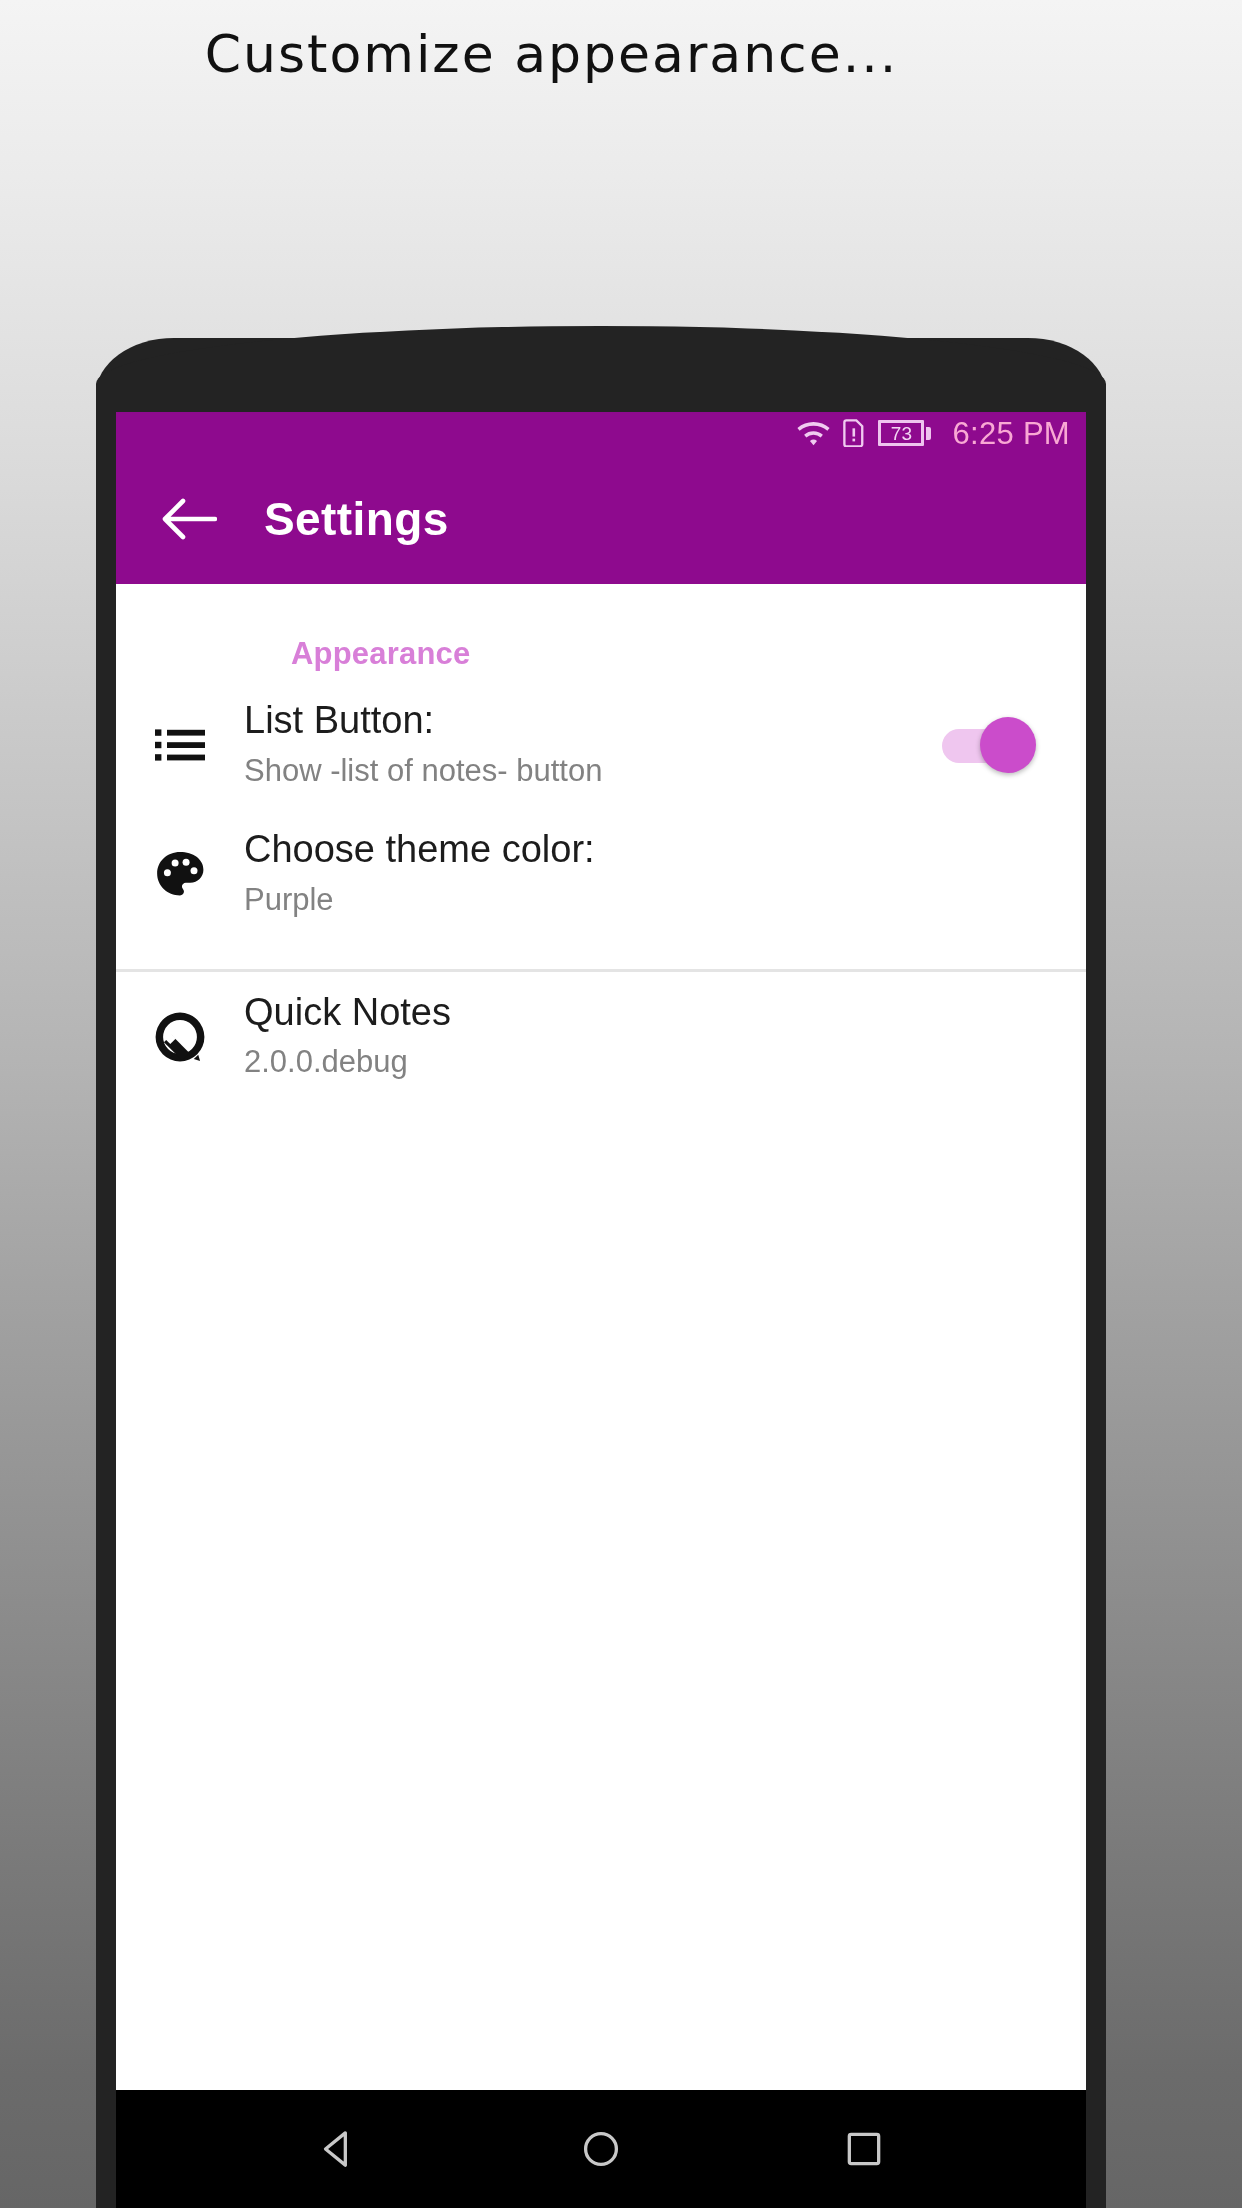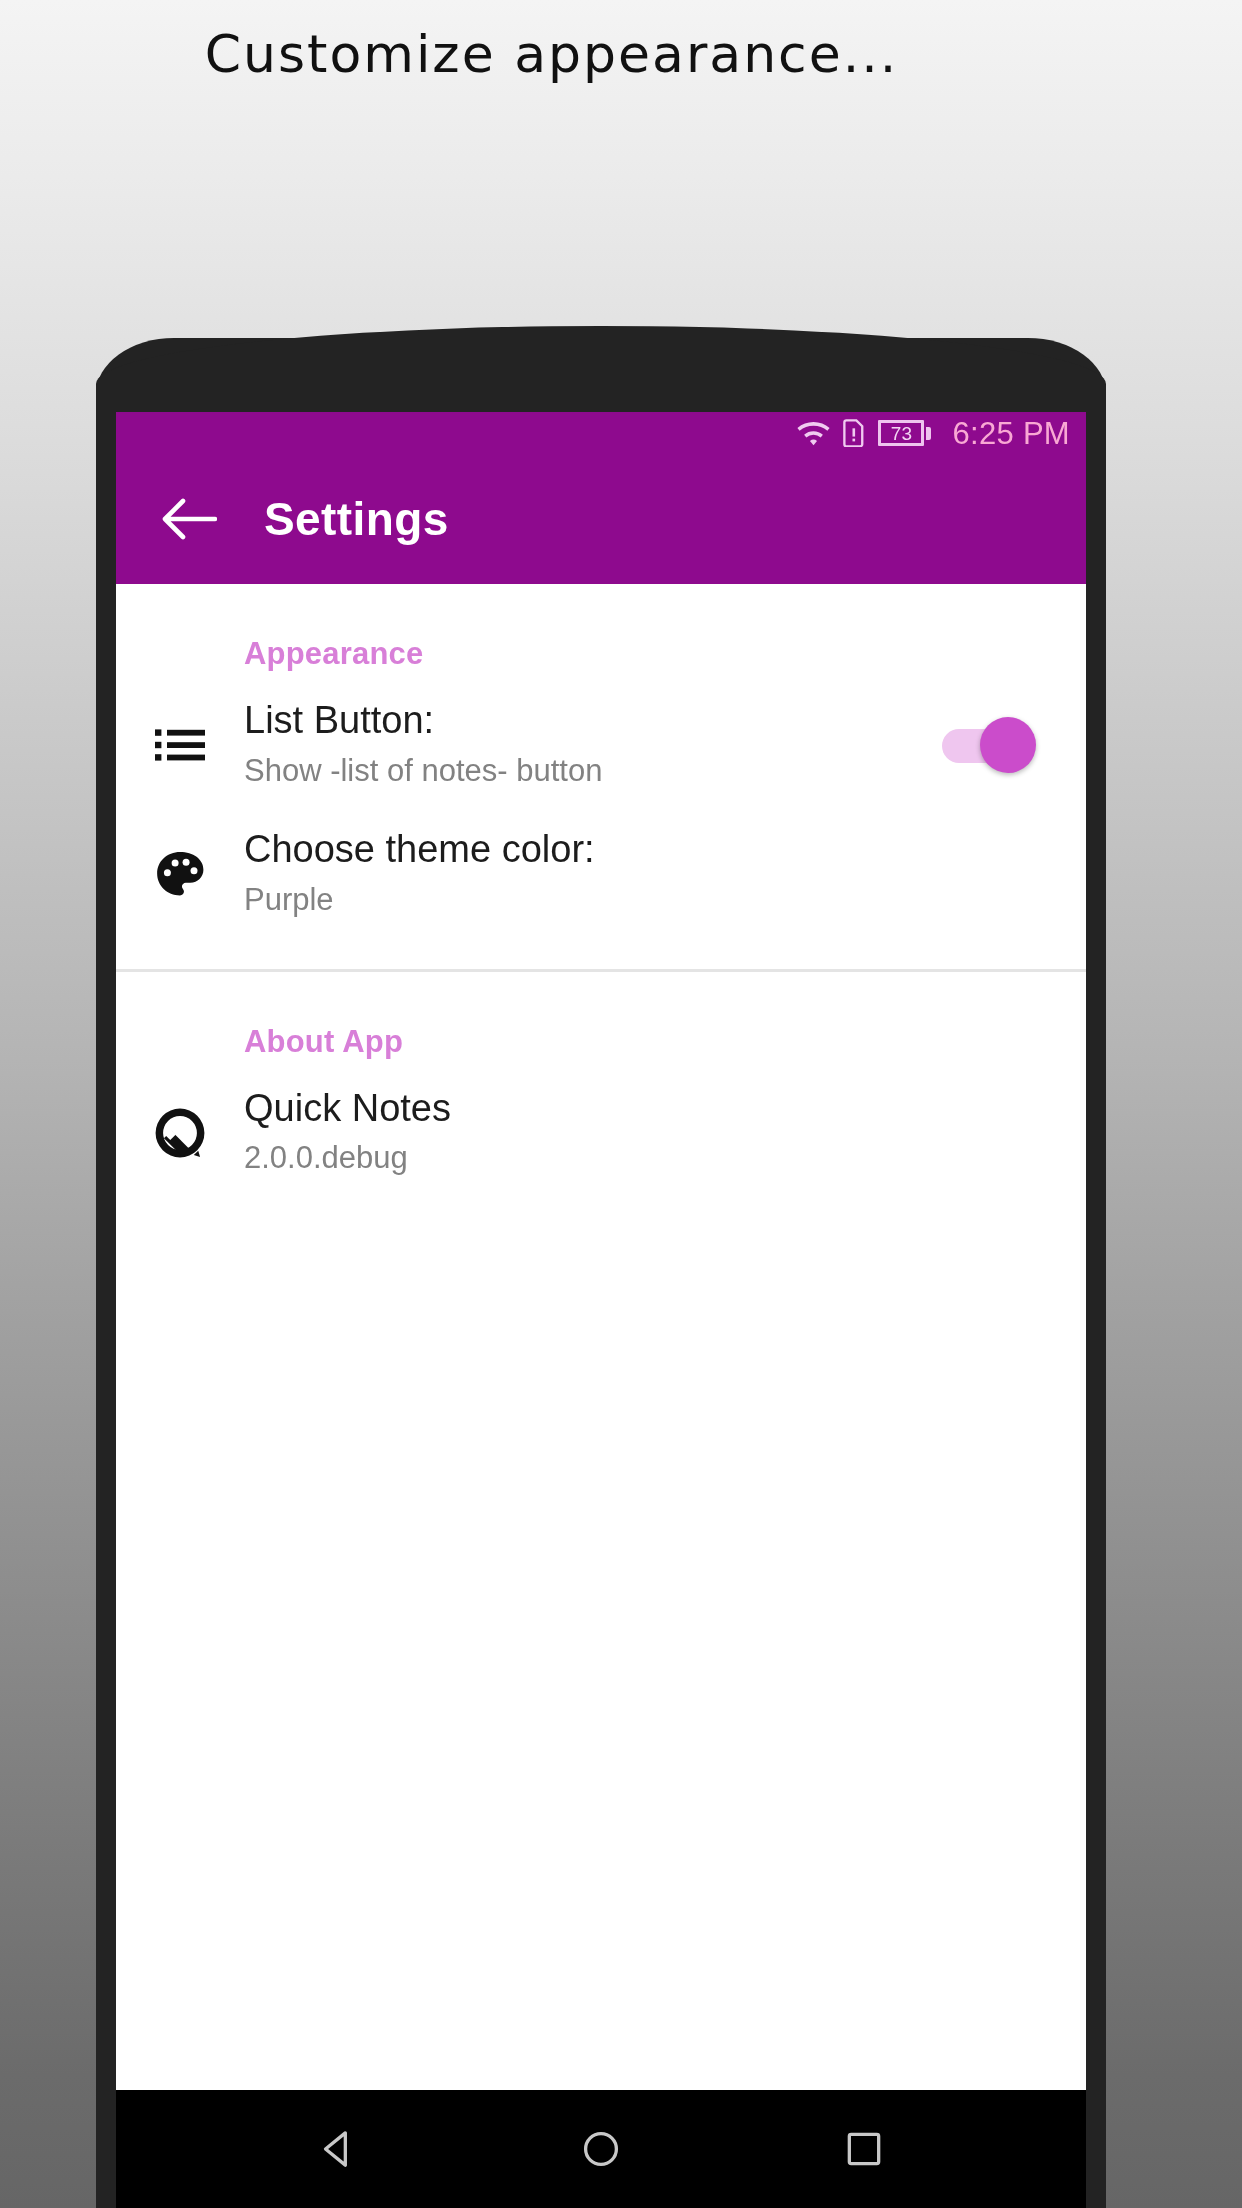--- a/index.html
+++ b/index.html
@@ -152,20 +152,21 @@
 
   
   .content { background: #ffffff; }
 
   .section-header {
     padding: 52px 0 8px 128px;
     font-size: 31px;
     font-weight: bold;
     color: #d87fd8;
     letter-spacing: 0.2px;
+    margin-left: 47px;
   }
 
   .pref-row {
     display: flex;
     align-items: center;
     padding: 18px 34px 18px 0;
     min-height: 120px;
     box-sizing: border-box;
     cursor: pointer;
   }
@@ -330,21 +331,20 @@
             </svg>
           </div>
           <div class="pref-text">
             <div class="pref-title">Choose theme color:</div>
             <div class="pref-sub">Purple</div>
           </div>
         </div>
 
         <div class="divider"></div>
 
-        <div class="section-header" style="color: rgb(216, 127, 216);">About App</div>
 
         <div class="pref-row">
           <div class="pref-icon">
             <svg width="58" height="58" viewBox="0 0 24 24">
               <path d="M12 1.9A10.1 10.1 0 1 0 22.1 12 10.1 10.1 0 0 0 12 1.9zm0 3.1A7 7 0 1 1 5 12a7 7 0 0 1 7-7z" fill="#111111"></path>
               <rect x="8.4" y="11.1" width="10.6" height="4.3" transform="rotate(45 8.4 11.1)" fill="#111111"></rect>
               <path d="M20.3 21.9l-2.6-.75 1.85-1.85z" fill="#111111"></path>
               <rect x="8.1" y="10.4" width="3.1" height="3.3" transform="rotate(45 8.1 10.4)" fill="#ffffff"></rect>
             </svg>
           </div>

